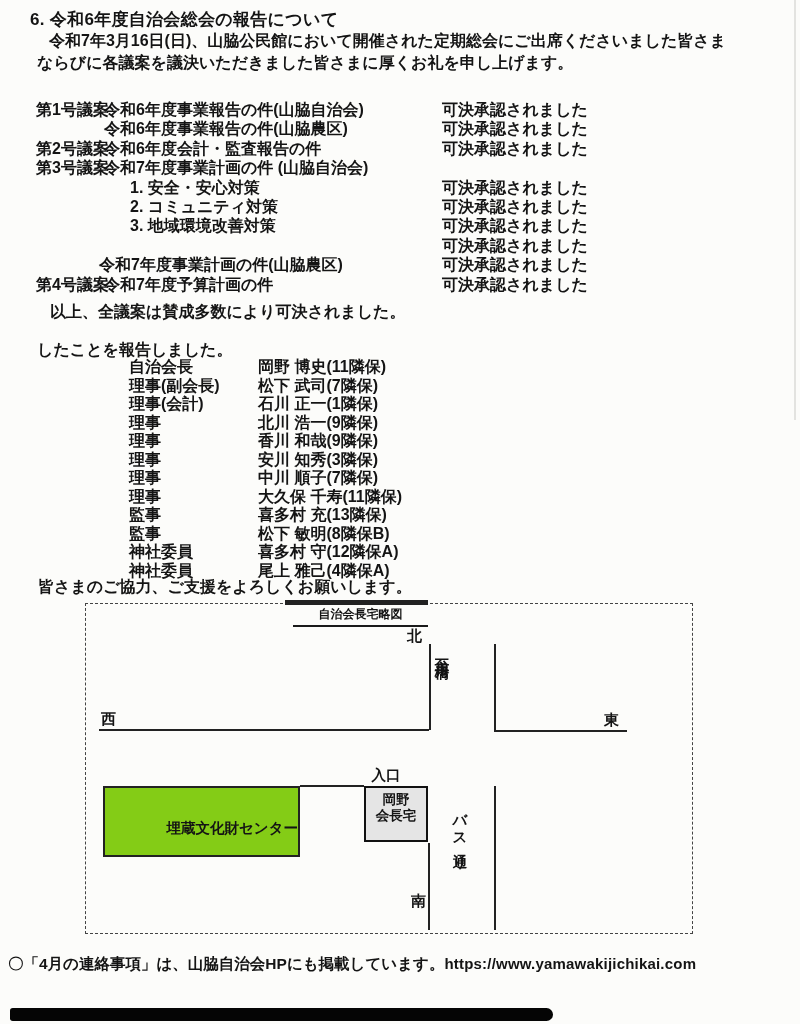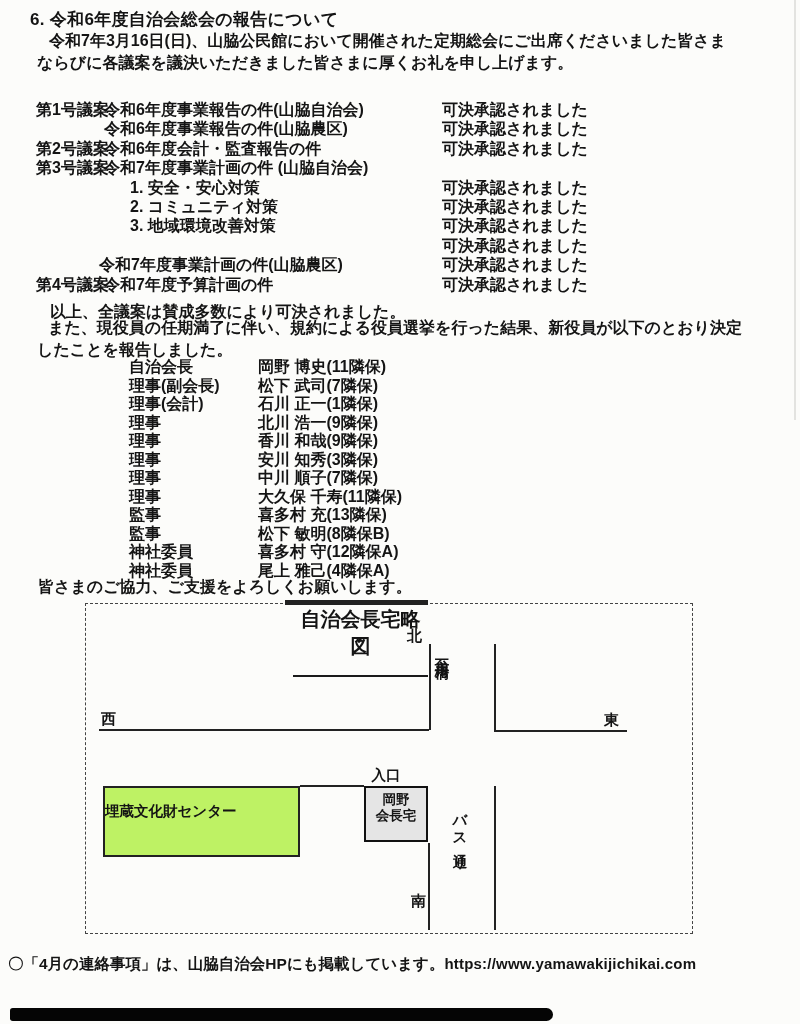--- a/index.html
+++ b/index.html
@@ -21,25 +21,25 @@
   
   .officers{position:absolute;top:357px;left:0;width:800px;padding-left:24px;}
   .officer-row{position:relative;height:18.5px;font-size:16px;}
   .officer-row .role{position:absolute;left:105px;}
   .officer-row .name{position:absolute;left:234px;}
 
   
   .map-box{position:absolute;left:85px;top:603px;width:606px;height:329px;border:1.5px dashed #444;}
   .line{position:absolute;background:#222;}
   .map-title{position:absolute;left:293px;top:606px;width:135px;text-align:center;
-             font-size:20px;font-weight:700;border-bottom:2.5px solid #1a1a1a;padding-bottom:15px;}
+             font-size:12px;font-weight:700;border-bottom:2.5px solid #1a1a1a;padding-bottom:2px;}
   .vtext{writing-mode:vertical-rl;text-orientation:upright;}
   .map-label{font-size:15px;}
   .bldg{position:absolute;left:103px;top:786px;width:197px;height:71px;border:2px solid #222;
-        text-align:left;font-size:14.5px;padding-top:14px;box-sizing:border-box;background:#bef264;}
+        text-align:right;font-size:14.5px;padding-top:31px;box-sizing:border-box;background:#84cc16;}
   .house{position:absolute;left:364px;top:786px;width:64px;height:56px;background:#e5e5e5;
          border:2.5px solid #111;box-sizing:border-box;text-align:center;font-size:13.5px;
          line-height:16px;padding-top:4px;}
   .entrance{position:absolute;left:365px;top:766px;width:42px;text-align:center;
             font-size:14.5px;border-bottom:2px solid #1a1a1a;padding-bottom:6px;}
 
   .footer-line{position:absolute;left:8px;top:954px;font-size:15.5px;}
   .footer-line .url{font-size:15px;letter-spacing:.2px;}
   .scan-bar{position:absolute;left:10px;top:1008px;width:543px;height:13px;background:#050505;
             border-radius:3px 7px 7px 3px;}
@@ -95,21 +95,20 @@
       <span class="res">可決承認されました</span>
     </div>
     <div class="agenda-row">
       <span class="lbl">第4号議案</span>
       <span class="txt">令和7年度予算計画の件</span>
       <span class="res">可決承認されました</span>
     </div>
   </div>
   <div class="abs t16" style="left:50px;top:291px;margin-top:11px;">以上、全議案は賛成多数により可決されました。</div>
 
-  <div class="abs t16" style="left:48px;top:318px;">また、現役員の任期満了に伴い、規約による役員選挙を行った結果、新役員が以下のとおり決定</div>
   <div class="abs t16" style="left:37px;top:340px;">したことを報告しました。</div>
 
   <div class="officers">
     <div class="officer-row">
       <span class="role">自治会長</span>
       <span class="name">岡野 博史(11隣保)</span>
     </div>
     <div class="officer-row">
       <span class="role">理事(副会長)</span>
       <span class="name">松下 武司(7隣保)</span>

